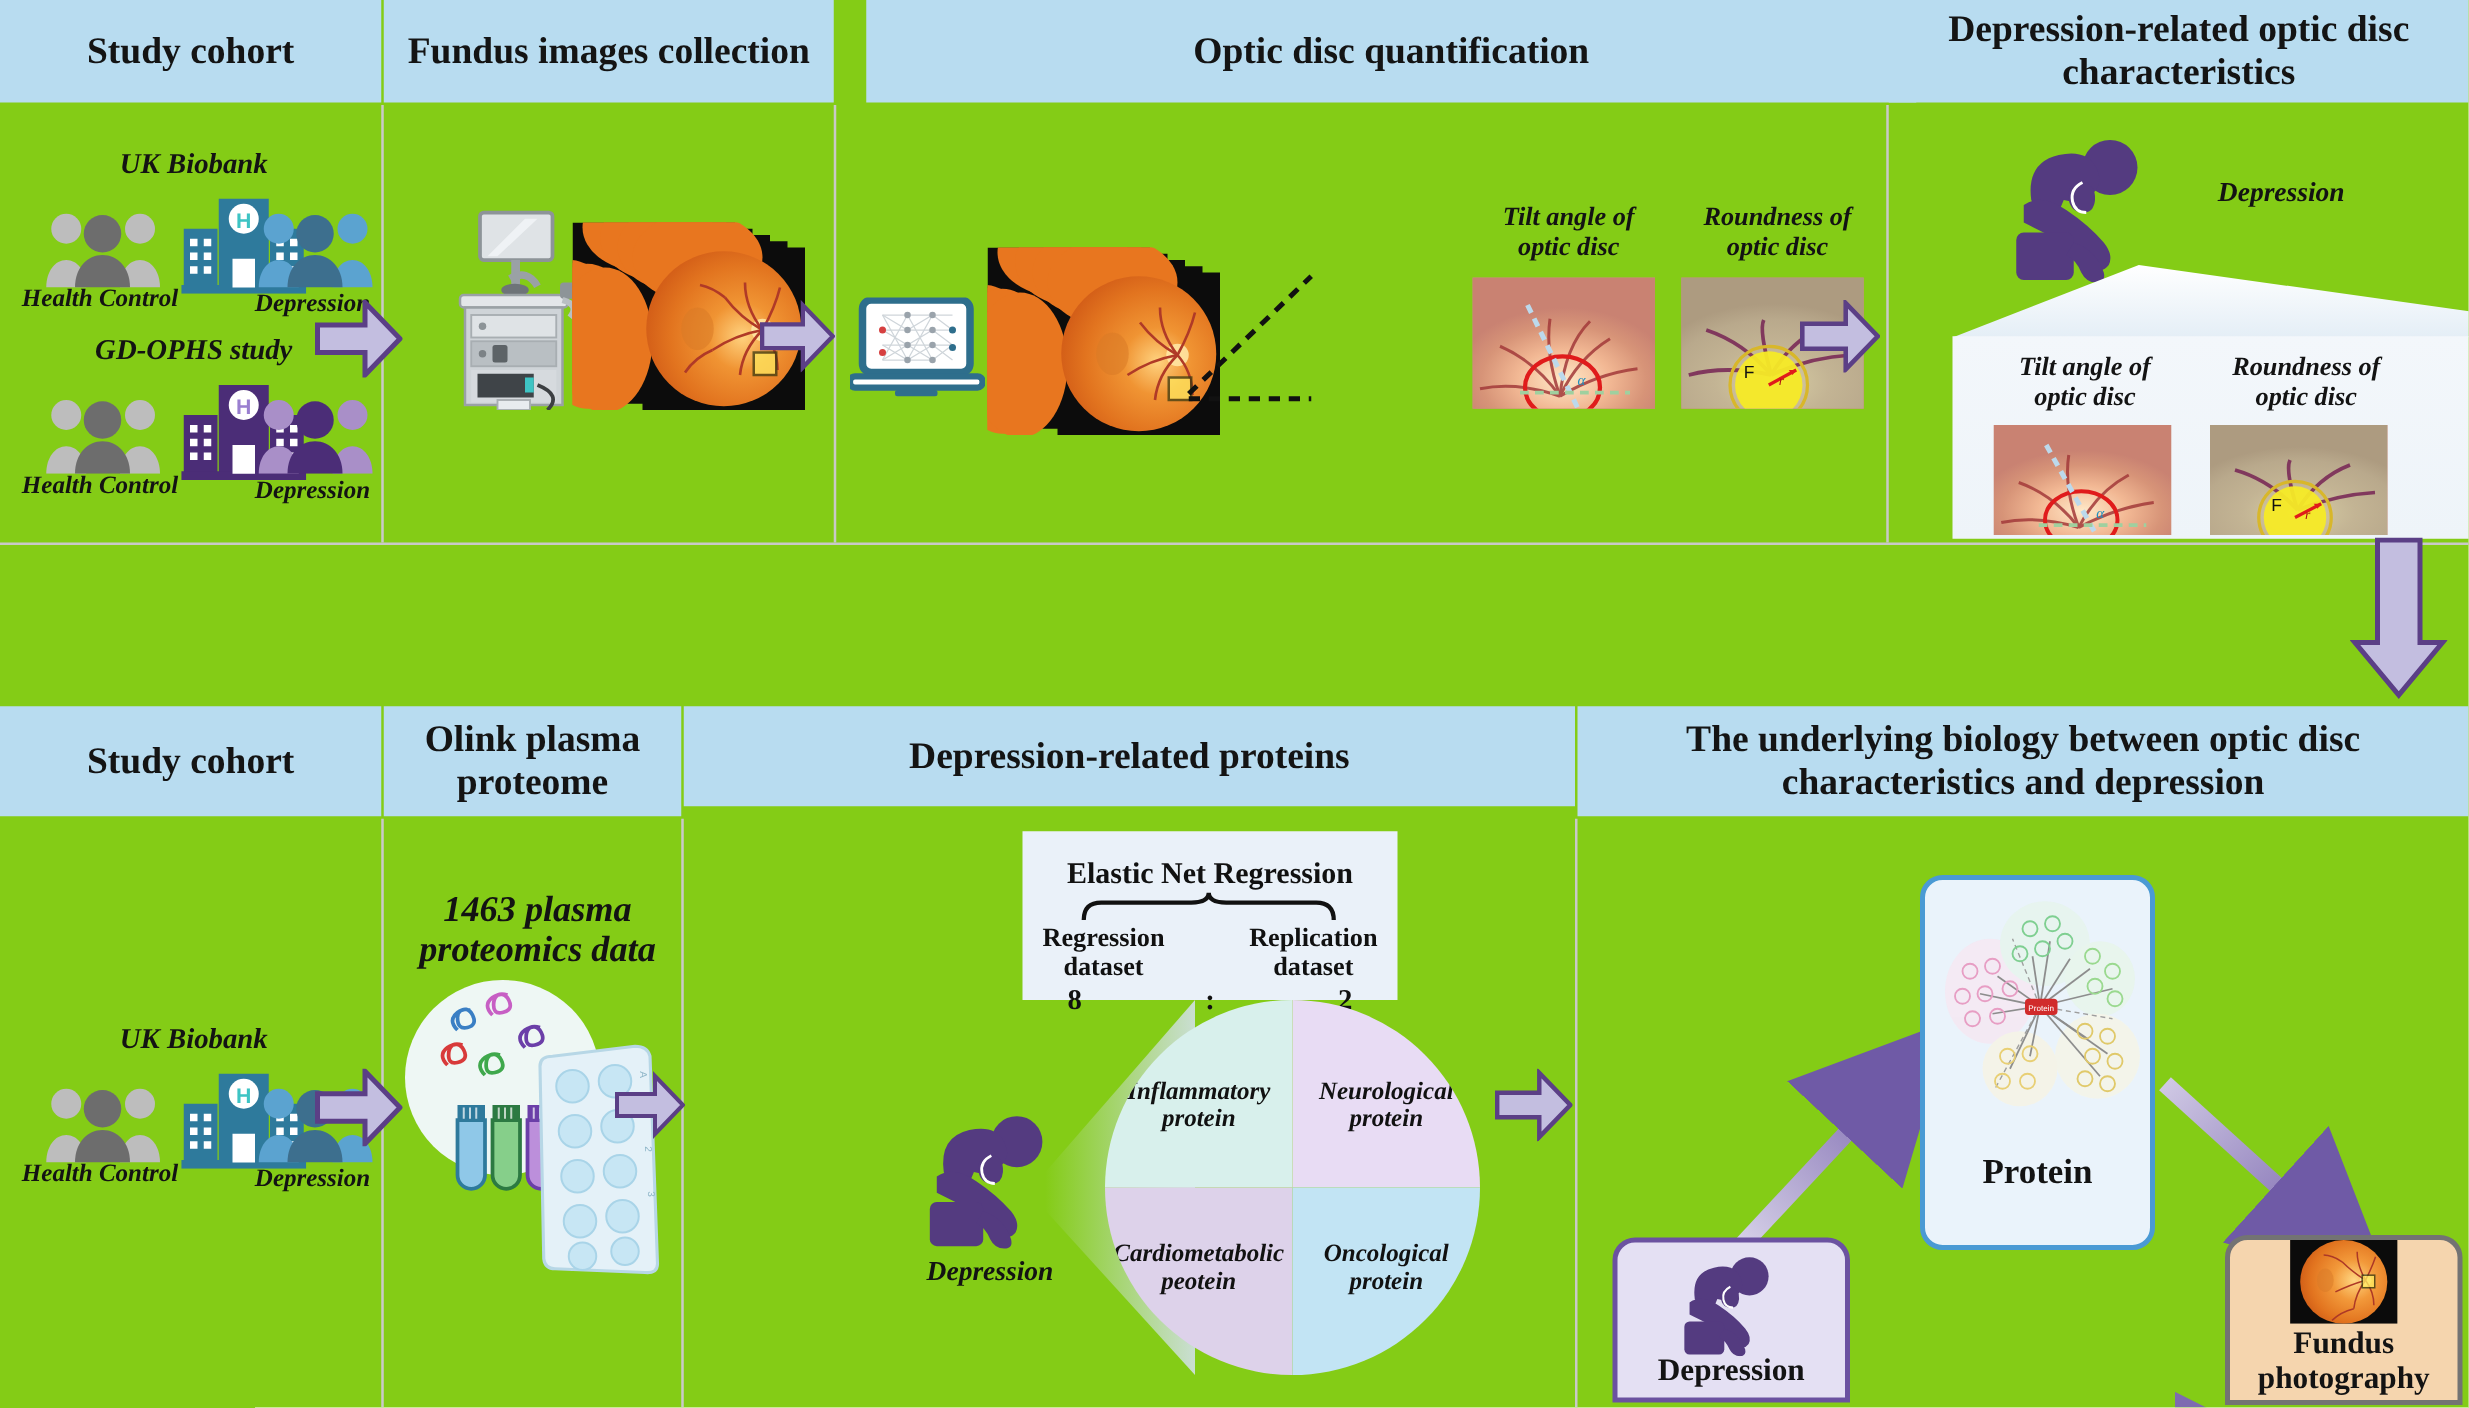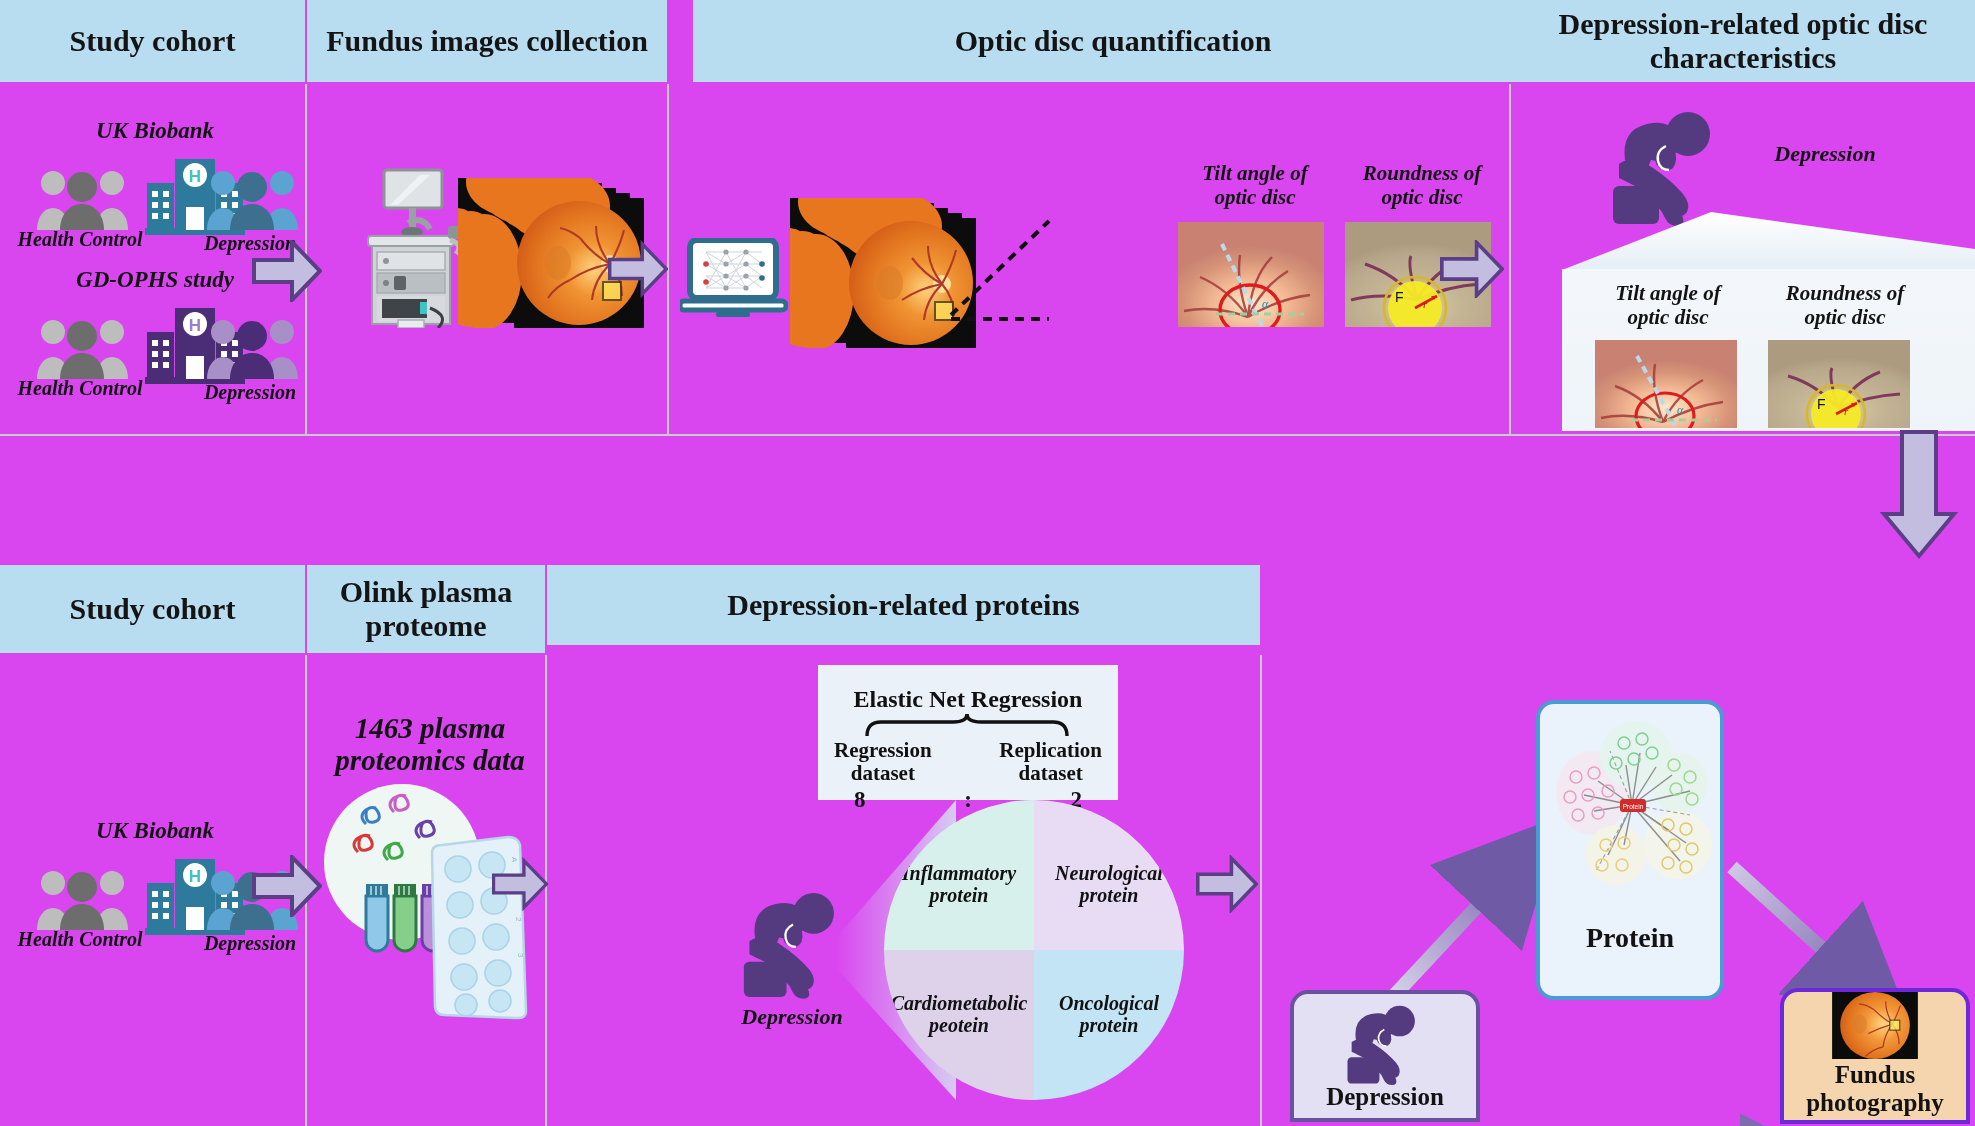--- a/index.html
+++ b/index.html
@@ -4,21 +4,21 @@
 <title>Study workflow diagram</title>
 <style>
   * { box-sizing: border-box; }
   html, body { margin:0; padding:0; background:#ffffff; }
   body { font-family: "Liberation Serif", serif; }
 
   #root {
     position: relative;
     width: 1975px;
     height: 1126px;
-    background: #d946ef;
+    background: #84cc16;
     overflow: hidden;
   }
 
   
   .hdr {
     position:absolute;
     background:#b8dcf0;
     display:flex; align-items:center; justify-content:center;
     text-align:center;
     font-weight:bold;
@@ -554,20 +554,23 @@
   </div>
 
   <div class="hdr" style="left:0;top:565px;width:305px;height:88px;font-size:30px;">
     <span>Study cohort</span>
   </div>
   <div class="hdr" style="left:307px;top:565px;width:238px;height:88px;font-size:30px;">
     <span>Olink plasma proteome</span>
   </div>
   <div class="hdr" style="left:547px;top:565px;width:713px;height:80px;font-size:30px;">
     <span>Depression-related proteins</span>
+  </div>
+  <div class="hdr" style="left:1262px;top:565px;width:713px;height:88px;font-size:30px;">
+    <span>The underlying biology between optic disc characteristics and depression</span>
   </div>
 
   <div class="vline" style="left:305px;top:655px;height:471px;"></div>
   <div class="vline" style="left:545px;top:655px;height:471px;"></div>
   <div class="vline" style="left:1260px;top:655px;height:471px;"></div>
 
   <div class="lbl" style="left:20px;top:818px;width:270px;font-size:23px;">UK Biobank</div>
   <div class="people" style="left:35px;top:868px;">
     <svg width="95" height="62" viewBox="0 0 95 62">
       <g fill="#bdbdbd">
@@ -861,21 +864,21 @@
         <path d="M8 56 q14 -10 34 4 q18 12 30 26 q8 10 4 18 q-6 8 -14 0 q-14 -14 -30 -22 q-16 -8 -24 -12 z"></path>
         <rect x="2" y="78" width="46" height="38" rx="6"></rect>
         <path d="M48 86 q18 6 24 24 q2 8 -6 8 q-8 0 -12 -8 q-4 -10 -12 -14 z"></path>
         <path d="M54 36 q-12 4 -10 16 q2 10 12 10 q8 0 9 -10 q1 -12 -11 -16 z"></path>
       </g>
       <path d="M55 38 q-10 5 -8 15 q2 9 11 9" fill="none" stroke="#ffffff" stroke-width="2.4"></path>
     </svg>
     <div class="cap" style="font-size:25px;margin-bottom:8px;">Depression</div>
   </div>
 
-  <div class="rbox" style="left:1780px;top:988px;width:190px;height:136px;border:4px solid #6d28d9;background:#f5d5ae;
+  <div class="rbox" style="left:1780px;top:988px;width:190px;height:136px;border:4px solid #737373;background:#f5d5ae;
               border-radius:18px 18px 0 0;">
     <svg width="140" height="92" viewBox="0 0 140 100" style="margin-bottom:2px;">
       <rect x="6" y="0" width="128" height="100" fill="#0b0b0b"></rect>
       <defs>
         <radialGradient id="rgF" cx="62%" cy="48%" r="64%">
           <stop offset="0%" stop-color="#ffd782"></stop>
           <stop offset="38%" stop-color="#f2993a"></stop>
           <stop offset="78%" stop-color="#e2741f"></stop>
           <stop offset="100%" stop-color="#d05d17"></stop>
         </radialGradient>

